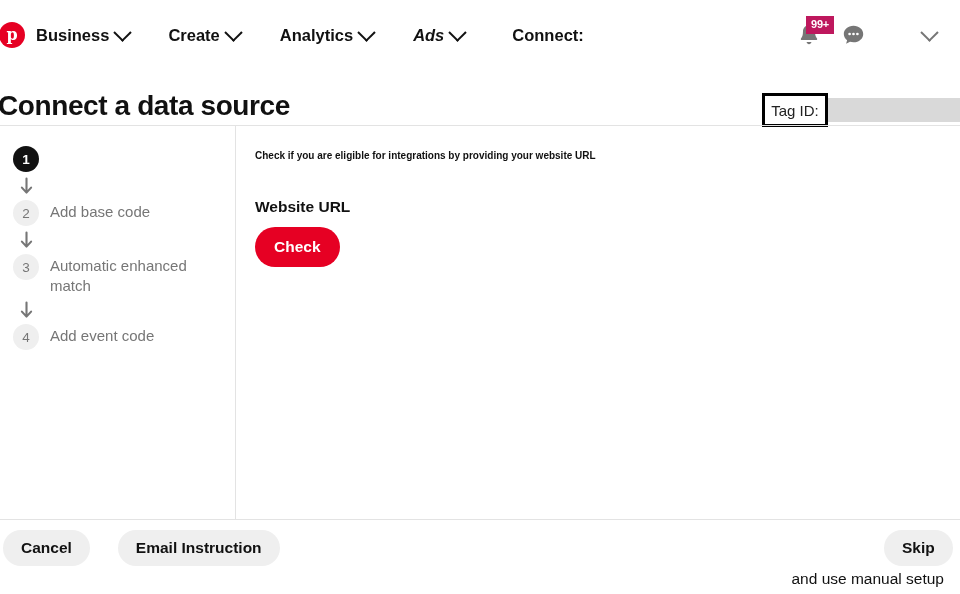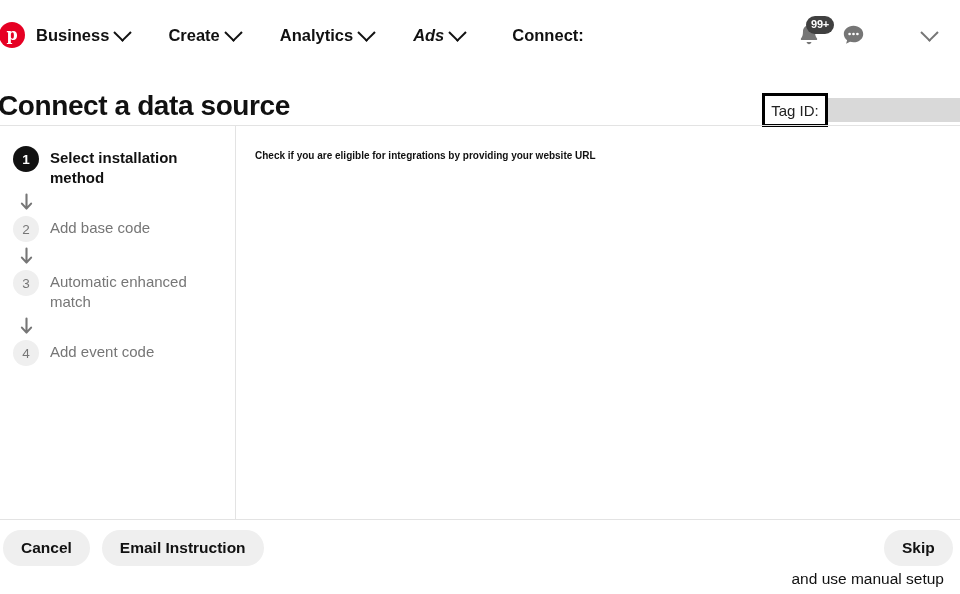--- a/index.html
+++ b/index.html
@@ -90,27 +90,27 @@
     height: 34px;
     display: flex;
     align-items: center;
     justify-content: center;
     cursor: pointer;
   }
   .bell-badge {
     position: absolute;
     top: -2px;
     left: 14px;
-    background: #404040;
+    background: #be185d;
     color: #ffffff;
     font-size: 11px;
     font-weight: bold;
     line-height: 1;
     padding: 3px 5px 4px 5px;
-    border-radius: 9px;
+    border-radius: 0;
     letter-spacing: -0.2px;
   }
   .msg-wrap {
     width: 34px;
     height: 34px;
     display: flex;
     align-items: center;
     justify-content: center;
     margin-left: 10px;
     cursor: pointer;
@@ -299,21 +299,21 @@
     width: 960px;
     height: 1px;
     background: #e3e3e3;
   }
   .footer-left {
     position: absolute;
     left: 0;
     top: 530px;
     display: flex;
     align-items: flex-start;
-    gap: 12px;
+    gap: 28px;
   }
   .pill-btn {
     height: 36px;
     padding: 0 18px;
     border: none;
     border-radius: 18px;
     background: #efefef;
     color: #111111;
     font-size: 15.5px;
     font-weight: bold;
@@ -415,21 +415,20 @@
   <span class="tagid-label">Tag ID:</span>
 </div>
 
 <div class="title-rule"></div>
 <div class="v-divider"></div>
 
 <div class="stepper">
 
   <div class="step-row">
     <div class="step-circle active">1</div>
-    <div class="step-label active">Select installation method</div>
   </div>
 
   <div class="step-arrow">
     <svg width="15" height="19" viewBox="0 0 15 19">
       <path d="M7.5 1.6v12.2M7.5 15.6l-4.6-5M7.5 15.6l4.6-5" stroke="#767676" stroke-width="2.1" fill="none" stroke-linecap="round" stroke-linejoin="round"></path>
     </svg>
   </div>
 
   <div class="step-row">
     <div class="step-circle inactive">2</div>
@@ -454,21 +453,23 @@
   </div>
 
   <div class="step-row">
     <div class="step-circle inactive">4</div>
     <div class="step-label inactive">Add event code</div>
   </div>
 </div>
 
 <div class="content">
   <div class="content-heading">Check if you are eligible for integrations by providing your website URL</div>
+  <div class="field-label">Website URL</div>
   <div class="field-row">
+    <button class="check-btn">Check</button>
   </div>
 </div>
 
 <div class="footer-rule"></div>
 
 <div class="footer-left">
   <button class="pill-btn btn-cancel">Cancel</button>
   <button class="pill-btn">Email Instruction</button>
 </div>
 

